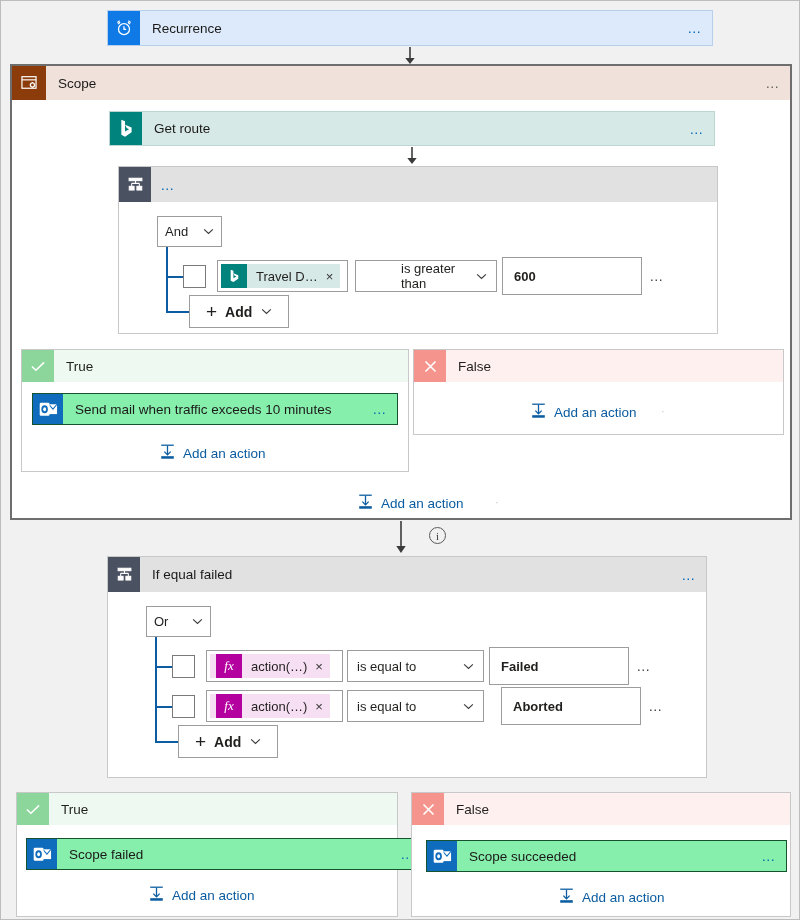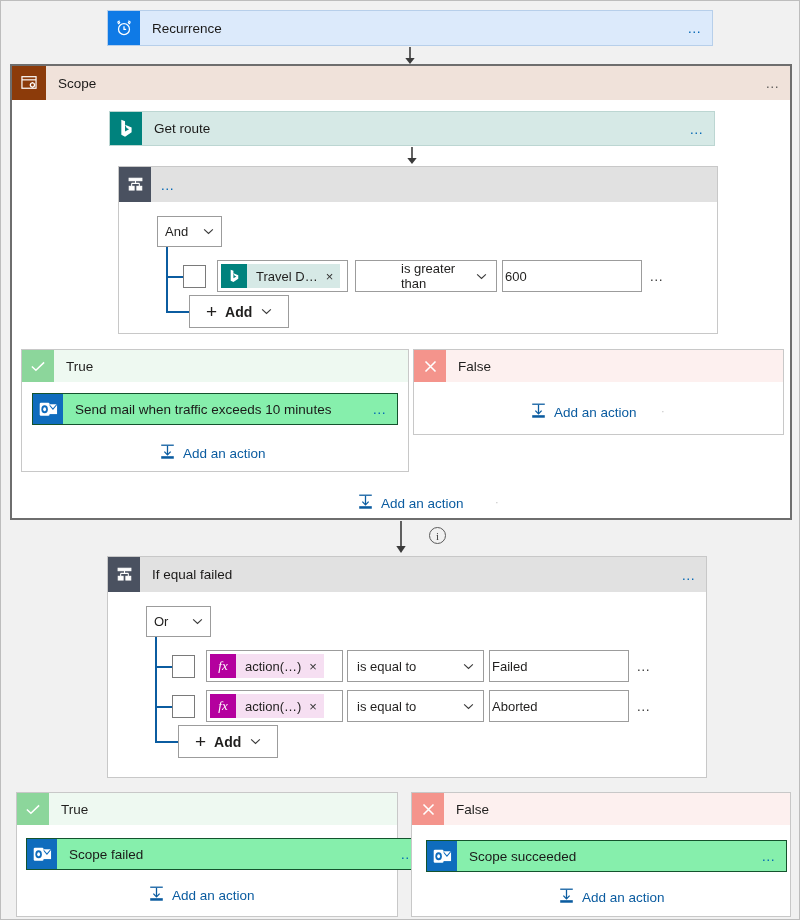--- a/index.html
+++ b/index.html
@@ -124,33 +124,34 @@
   }
   .token-badge {
     width: 26px; height: 24px;
     display: flex; align-items: center; justify-content: center;
     color: #fff; font-size: 12px;
   }
   .token-text { padding: 0 6px 0 9px; font-size: 13px; white-space: nowrap; }
   .token-x { font-size: 13px; color: #333; cursor: pointer; padding-left: 2px; }
   .token-bing { background: #d6e9e6; }
   .token-bing .token-badge { background: #00827d; }
-  .token-fx { background: #f6dff2; }
+  .token-fx { background: #f6dff2; padding-left: 6px; }
   .token-fx .token-badge { background: #b4009e; font-style: italic; font-family: "Liberation Serif", serif; font-size: 13px; }
 
   .op-dd {
     height: 32px; border: 1px solid #9c9c9c; background: #fff;
     display: flex; align-items: center; padding: 0 9px;
     font-size: 13px; cursor: pointer;
   }
   .op-dd .lbl { flex: 1; }
   .val-box {
-    height: 32px; border: 1px solid #9c9c9c; background: #fff;
-    display: flex; align-items: center; padding: 0 2px;
+    height: 38px; border: 1px solid #9c9c9c; background: #fff;
+    display: flex; align-items: center; padding: 0 11px;
     font-size: 13px;
+    font-weight: bold;
   }
   .row-ellipsis {
     width: 30px; text-align: center; color: #3b3b3b;
     letter-spacing: 1.5px; font-size: 14px; cursor: pointer;
   }
   .add-btn {
     position: absolute; height: 33px;
     border: 1px solid #9c9c9c; background: #fff;
     display: flex; align-items: center; justify-content: center;
     padding: 0 16px; font-size: 14px; font-weight: bold; cursor: pointer; z-index: 3;
@@ -449,21 +450,21 @@
             <span class="token-text">action(…)</span>
             <span class="token-x">×</span>
           </div>
         </div>
         <div class="op-dd" style="width:137px; margin-left:4px;">
           <span class="lbl">is equal to</span>
           <svg class="chev" width="11" height="7" viewBox="0 0 12 8" fill="none" stroke="#3b3b3b" stroke-width="1.3">
               <path d="M1 1.6 L6 6.3 L11 1.6"></path>
             </svg>
         </div>
-        <div class="val-box" style="width:140px; margin-left:5px;">Aborted</div>
+        <div class="val-box" style="width:140px; margin-left:17px;">Aborted</div>
         <div class="row-ellipsis">…</div>
       </div>
 
       <div class="add-btn" style="left:70px; top:133px;">
         <span class="plus">+</span>
         <span>Add</span>
         <svg class="chev" width="11" height="7" viewBox="0 0 12 8" fill="none" stroke="#3b3b3b" stroke-width="1.3">
             <path d="M1 1.6 L6 6.3 L11 1.6"></path>
           </svg>
       </div>

